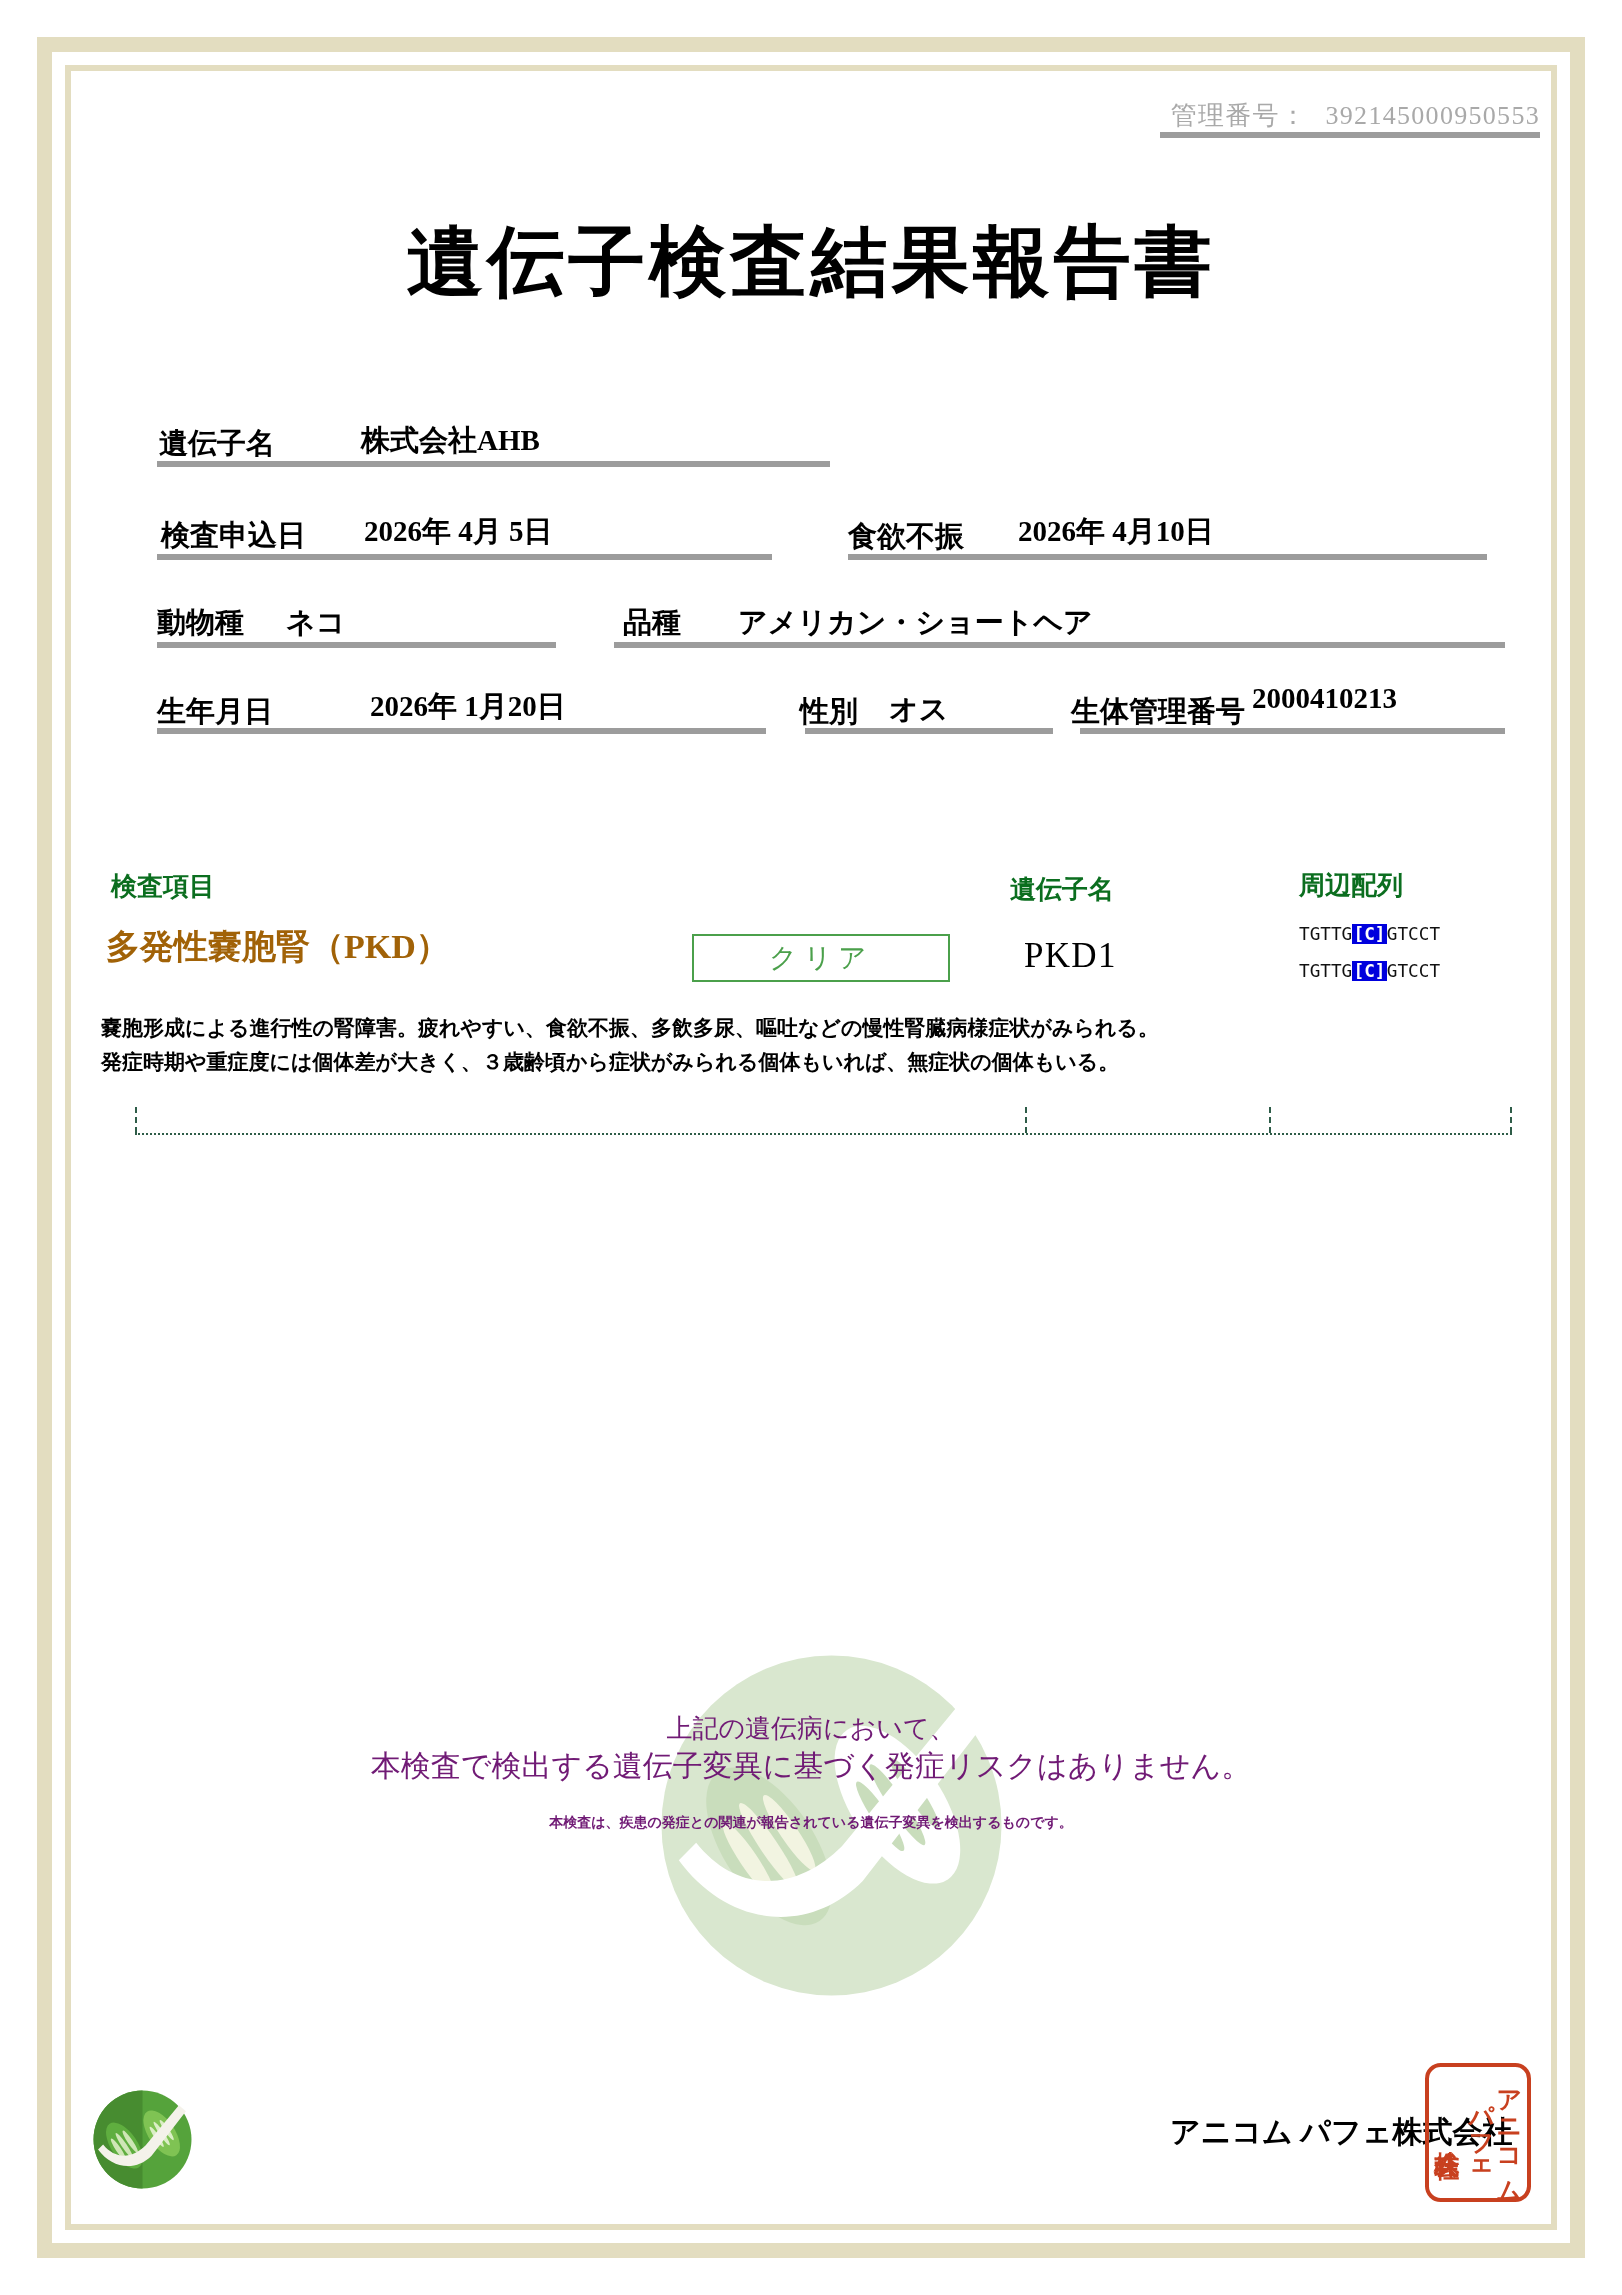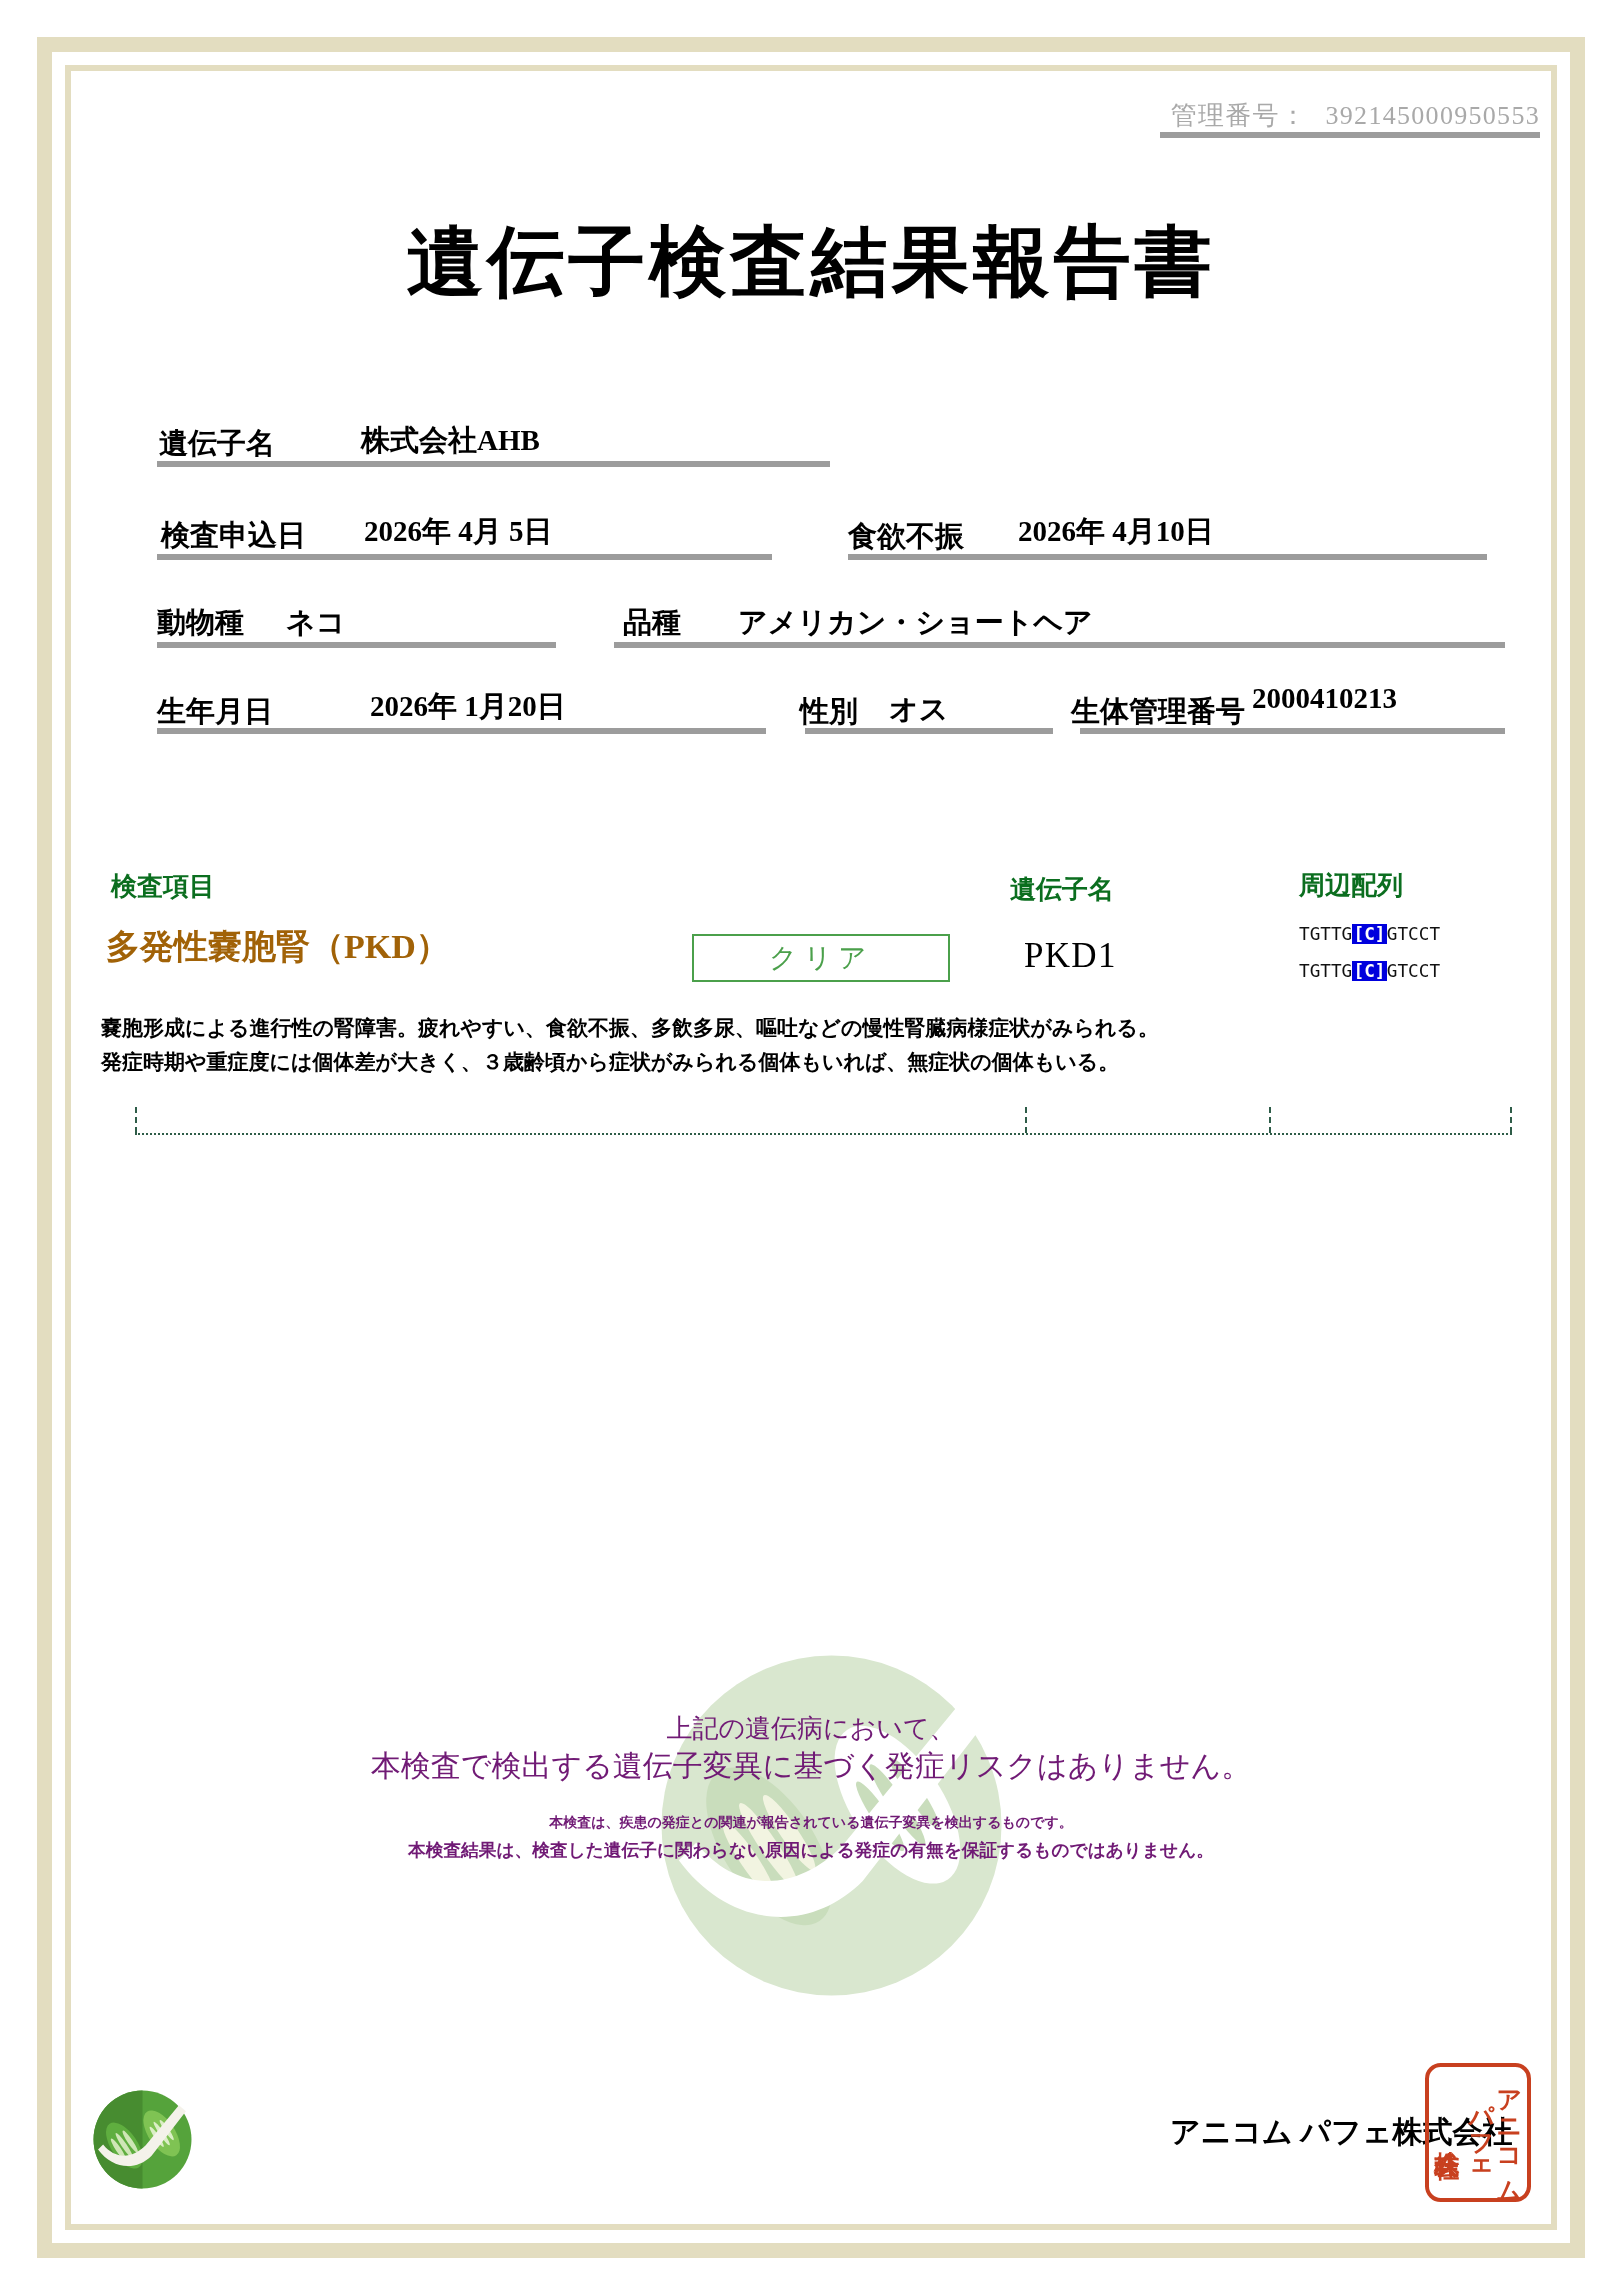--- a/index.html
+++ b/index.html
@@ -173,21 +173,20 @@
   <div class="dashed-row" data-name="result-table-dashed-outline">
     <div class="dash-v v1" data-name="dashed-divider"></div>
     <div class="dash-v v2" data-name="dashed-divider"></div>
     <div class="dash-v v3" data-name="dashed-divider"></div>
     <div class="dash-v v4" data-name="dashed-divider"></div>
   </div>
 
   <div class="sum" data-name="summary-line-1">上記の遺伝病において、</div>
   <div class="sum" data-name="summary-line-2">本検査で検出する遺伝子変異に基づく発症リスクはありません。</div>
   <div class="sum" data-name="summary-note-1">本検査は、疾患の発症との関連が報告されている遺伝子変異を検出するものです。</div>
-  <div class="sum" data-name="summary-note-2">本検査結果は、検査した遺伝子に関わらない原因による発症の有無を保証するものではありません。</div>
 
   <svg class="logo-mark" data-name="geneticheck-logo-icon" viewBox="0 0 200 200" xmlns="http://www.w3.org/2000/svg">
     <circle cx="100" cy="100" r="97" fill="#55a33b"></circle>
     <path d="M100,3 A97,97 0 0,0 100,197 L100,3 Z" fill="#478c30"></path>
     <g transform="rotate(-34 64 112)">
       <ellipse cx="64" cy="112" rx="26" ry="52" fill="#5fae3f"></ellipse>
       <ellipse cx="50" cy="112" rx="5" ry="26" fill="#cfe6b6"></ellipse>
       <ellipse cx="64" cy="112" rx="5" ry="30" fill="#cfe6b6"></ellipse>
       <ellipse cx="78" cy="112" rx="5" ry="26" fill="#cfe6b6"></ellipse>
     </g>

